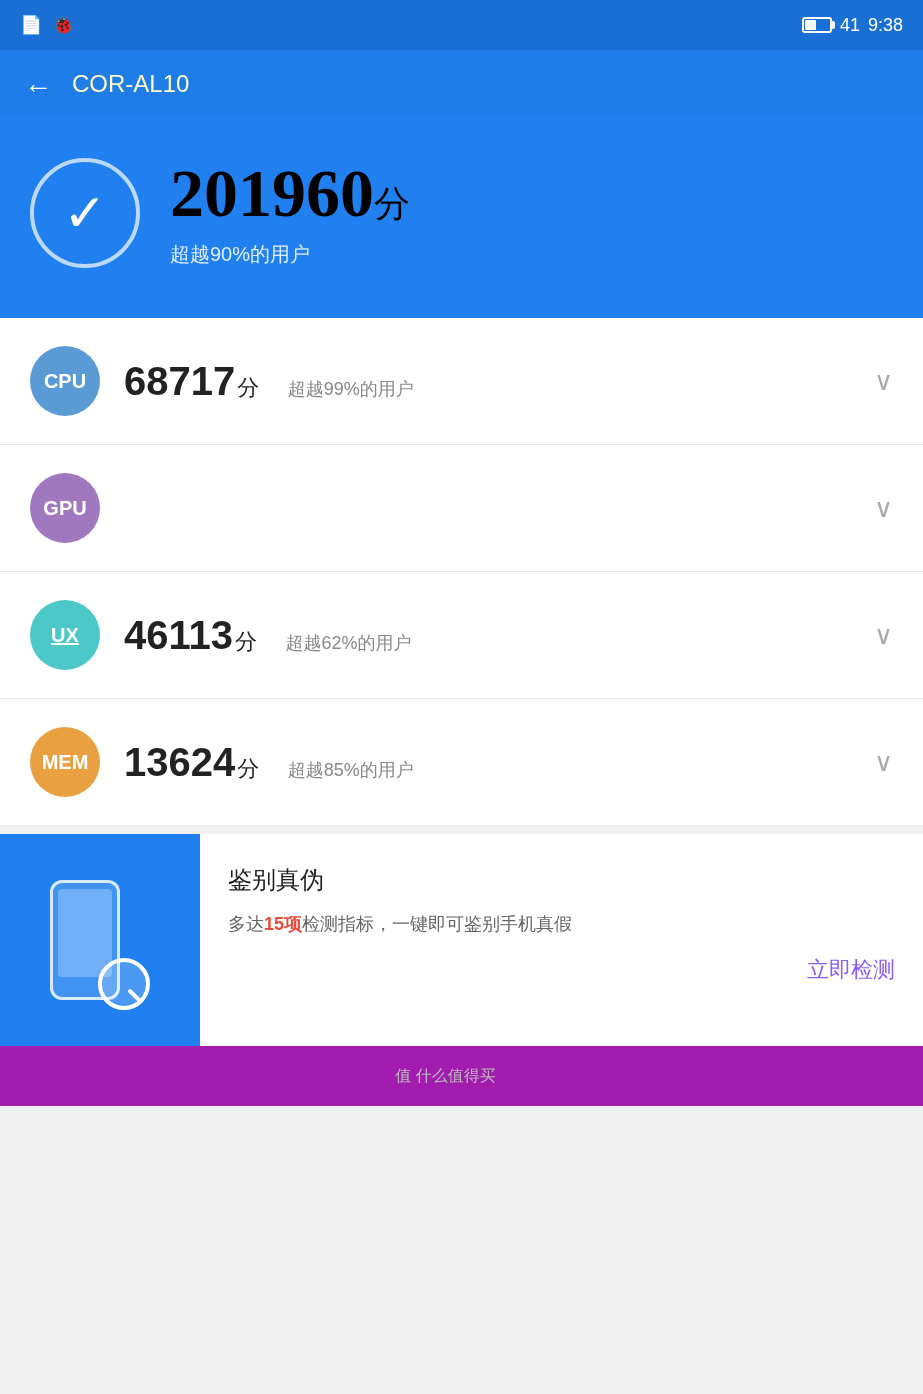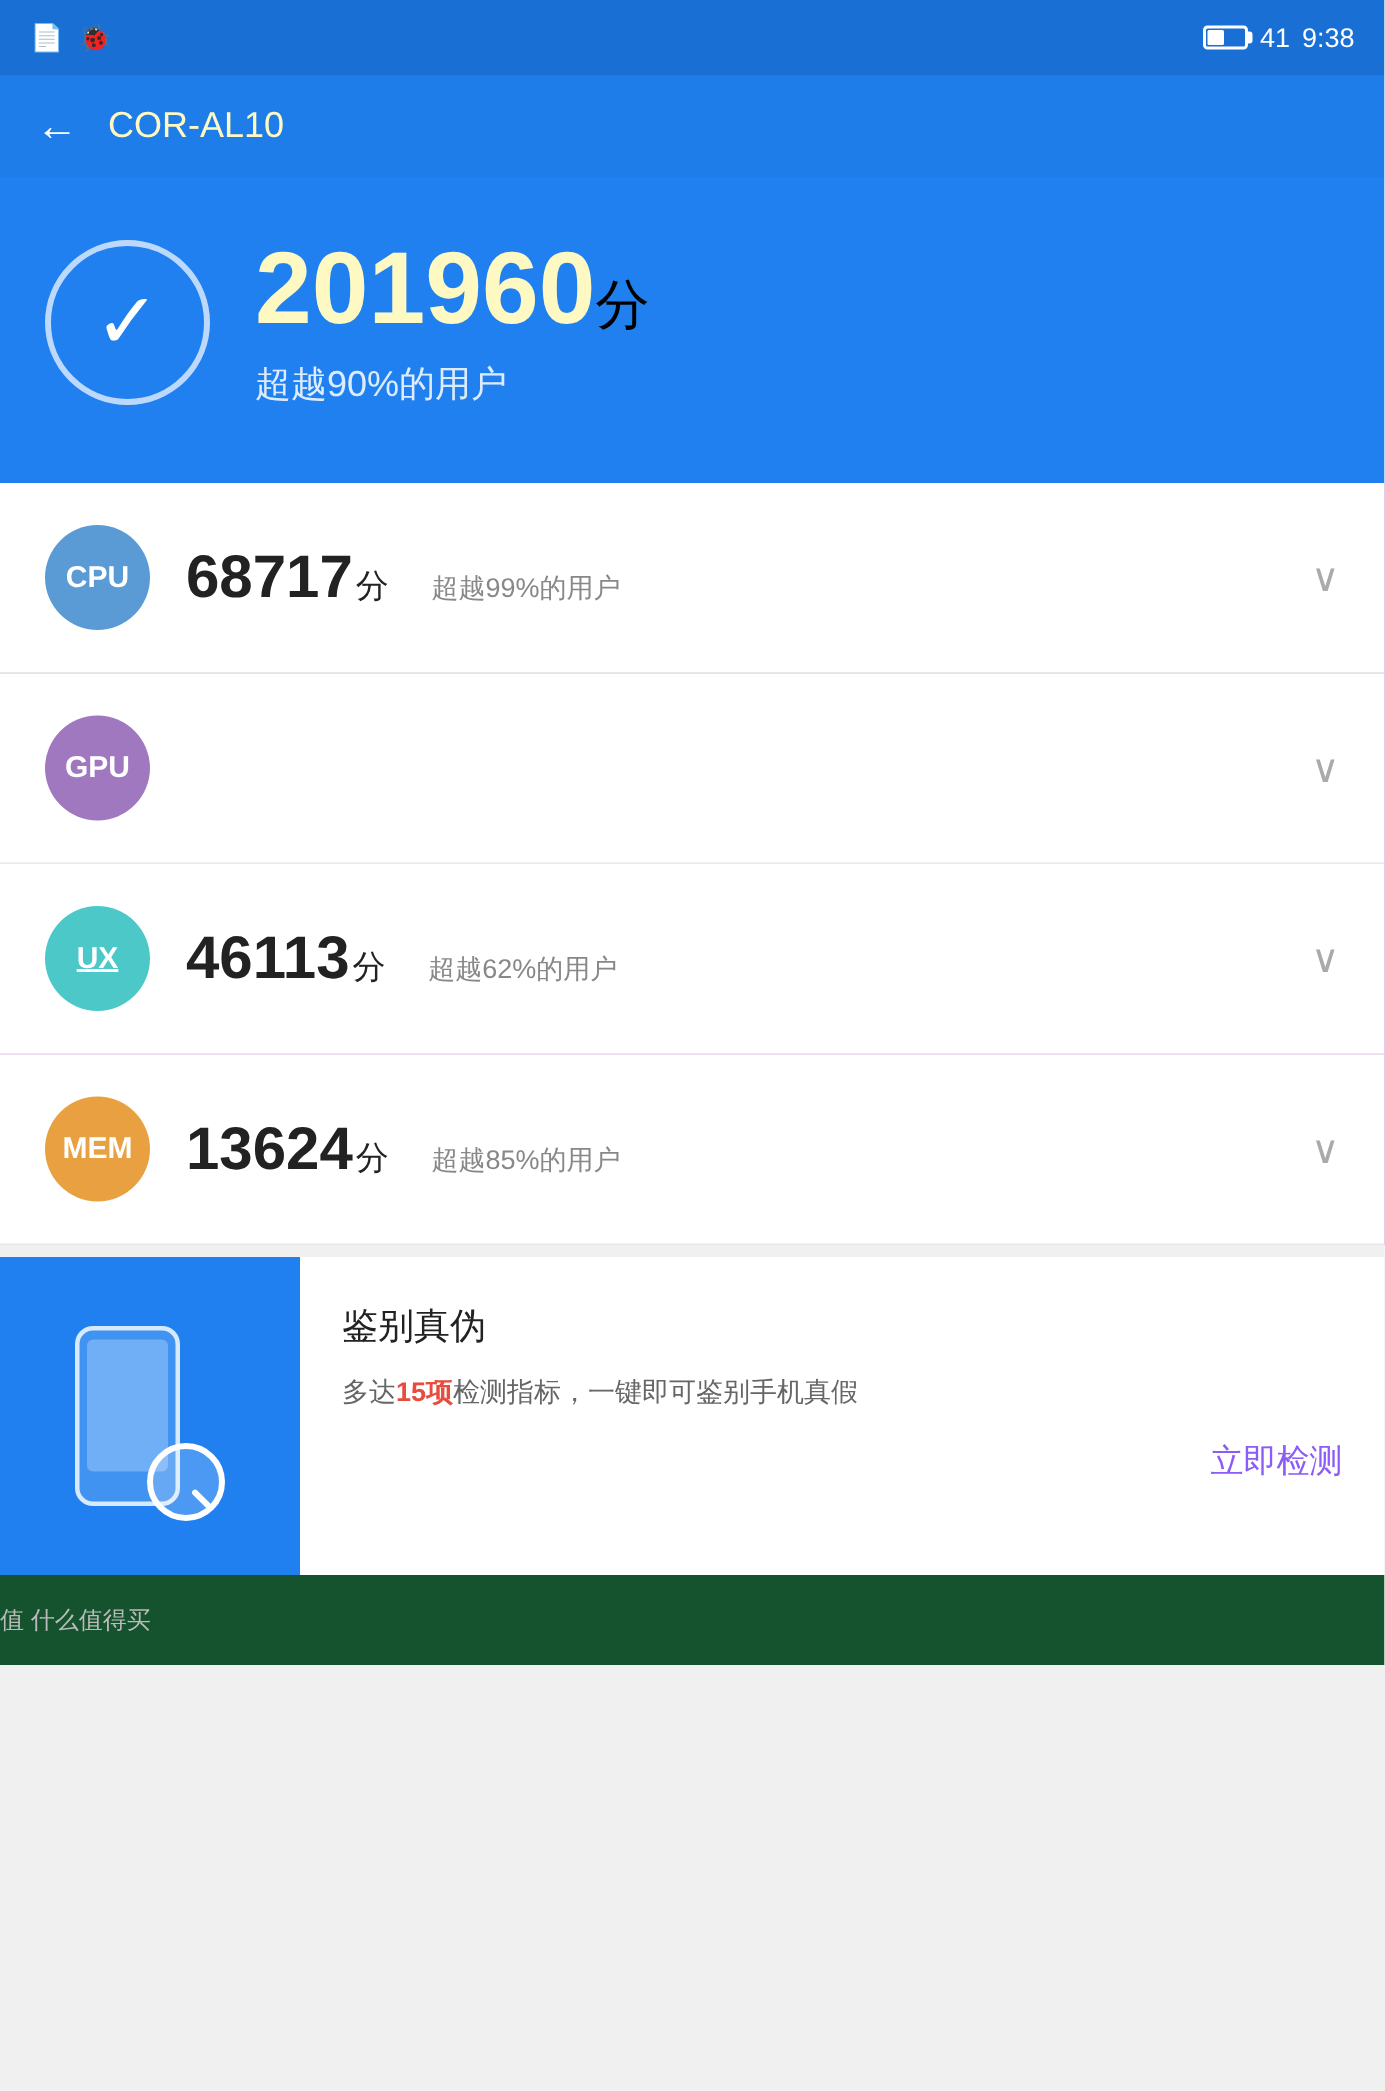--- a/index.html
+++ b/index.html
@@ -100,32 +100,33 @@
     .check-mark {
       color: white;
       font-size: 52px;
       line-height: 1;
     }
     .score-area {
       display: flex;
       flex-direction: column;
     }
     .score-main {
-      color: #fef9c3;
+      color: #000000;
       font-size: 68px;
       font-weight: 700;
       line-height: 1;
+      font-family: Liberation Serif, serif;
     }
     .score-unit {
       font-size: 36px;
       font-weight: 400;
     }
     .score-sub {
       color: rgba(255,255,255,0.85);
-      font-size: 24px;
+      font-size: 20px;
       margin-top: 12px;
     }
 
     
     .items-section {
       background: #a21caf;
       margin-top: 0;
     }
     .score-item {
       display: flex;
@@ -261,25 +262,25 @@
       margin-top: 16px;
     }
     .promo-btn {
       color: #8b5cf6;
       font-size: 22px;
       font-weight: 400;
     }
 
     
     .watermark-bar {
-      background: #14532d;
+      background: #a21caf;
       height: 60px;
       display: flex;
       align-items: center;
-      justify-content: flex-start;
+      justify-content: center;
       padding-right: 32px;
     }
     .watermark-text {
       font-size: 16px;
       color: #bbb;
     }
   </style>
 </head>
 <body>
 

